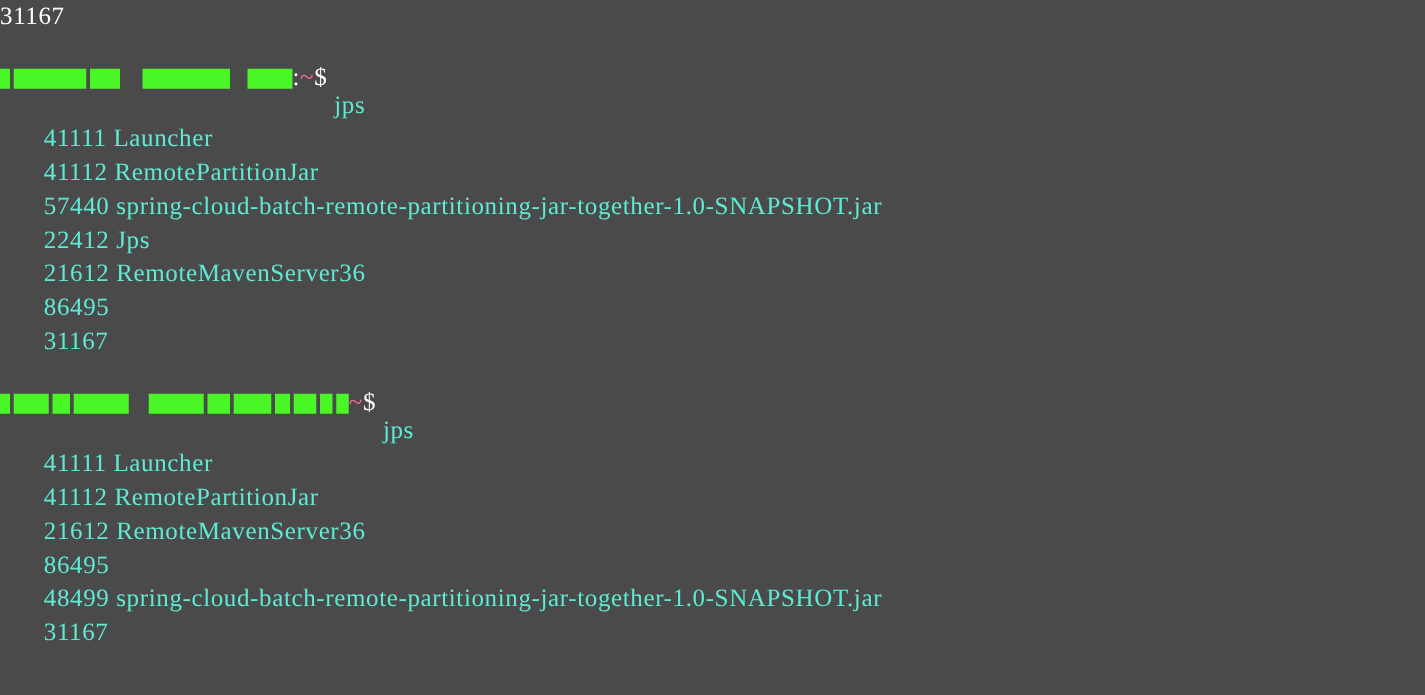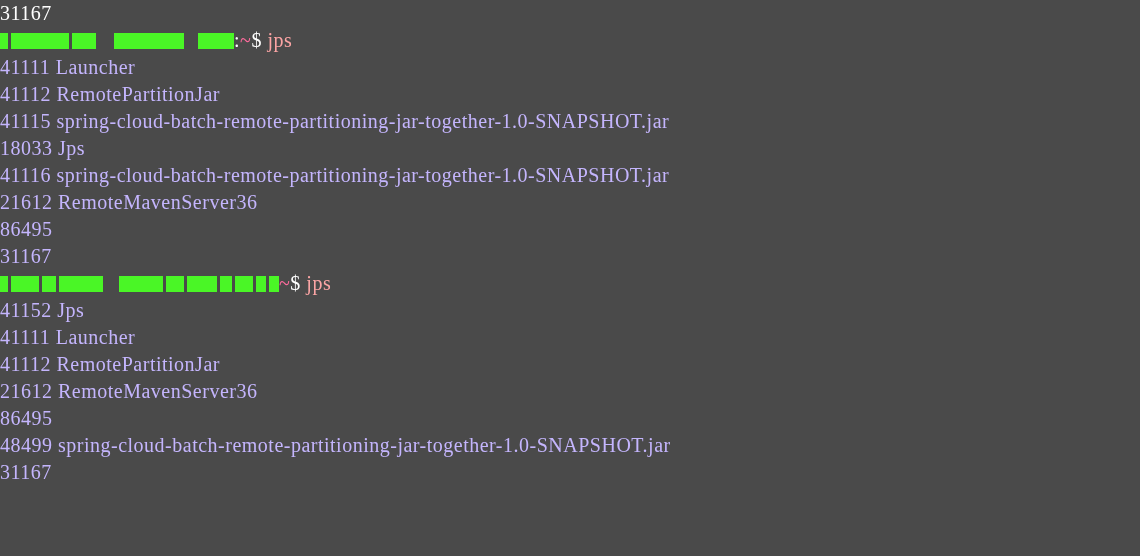--- a/index.html
+++ b/index.html
@@ -34,24 +34,26 @@
     .prompt-colon {
       color: #ffffff;
     }
     .prompt-tilde {
       color: #ff6b9d;
     }
     .prompt-dollar {
       color: #ffffff;
     }
     .command {
-      color: #fca5a5;
+      color: #5eead4;
+      margin-top: 44px;
     }
     .output {
-      color: #c4b5fd;
+      color: #5eead4;
+      padding-left: 35px;
     }
     .partial-line {
       color: #ffffff;
     }
     .redacted-block {
       display: inline-flex;
       align-items: center;
       gap: 3px;
     }
     .redacted-segment {
@@ -74,23 +76,22 @@
       <span class="redacted-segment" style="width:24px;"></span>
       <span style="width:12px;"></span>
       <span class="redacted-segment" style="width:70px;"></span>
       <span style="width:8px;"></span>
       <span class="redacted-segment" style="width:36px;"></span>
     </span><span class="prompt-colon">:</span><span class="prompt-tilde">~</span><span class="prompt-dollar">$</span><span>&nbsp;</span><span class="command">jps</span>
   </div>
 
   <div class="line output">41111 Launcher</div>
   <div class="line output">41112 RemotePartitionJar</div>
-  <div class="line output">41115 spring-cloud-batch-remote-partitioning-jar-together-1.0-SNAPSHOT.jar</div>
-  <div class="line output">18033 Jps</div>
-  <div class="line output">41116 spring-cloud-batch-remote-partitioning-jar-together-1.0-SNAPSHOT.jar</div>
+  <div class="line output">57440 spring-cloud-batch-remote-partitioning-jar-together-1.0-SNAPSHOT.jar</div>
+  <div class="line output">22412 Jps</div>
   <div class="line output">21612 RemoteMavenServer36</div>
   <div class="line output">86495</div>
   <div class="line output">31167</div>
 
   <div class="line prompt-line">
     <span class="redacted-block">
       <span class="redacted-segment" style="width:8px;"></span>
       <span class="redacted-segment" style="width:28px;"></span>
       <span class="redacted-segment" style="width:14px;"></span>
       <span class="redacted-segment" style="width:44px;"></span>
@@ -98,21 +99,20 @@
       <span class="redacted-segment" style="width:44px;"></span>
       <span class="redacted-segment" style="width:18px;"></span>
       <span class="redacted-segment" style="width:30px;"></span>
       <span class="redacted-segment" style="width:12px;"></span>
       <span class="redacted-segment" style="width:18px;"></span>
       <span class="redacted-segment" style="width:10px;"></span>
       <span class="redacted-segment" style="width:10px;"></span>
     </span><span class="prompt-tilde">~</span><span class="prompt-dollar">$</span><span>&nbsp;</span><span class="command">jps</span>
   </div>
 
-  <div class="line output">41152 Jps</div>
   <div class="line output">41111 Launcher</div>
   <div class="line output">41112 RemotePartitionJar</div>
   <div class="line output">21612 RemoteMavenServer36</div>
   <div class="line output">86495</div>
   <div class="line output">48499 spring-cloud-batch-remote-partitioning-jar-together-1.0-SNAPSHOT.jar</div>
   <div class="line output">31167</div>
 
 </div>
 
 </body></html>

